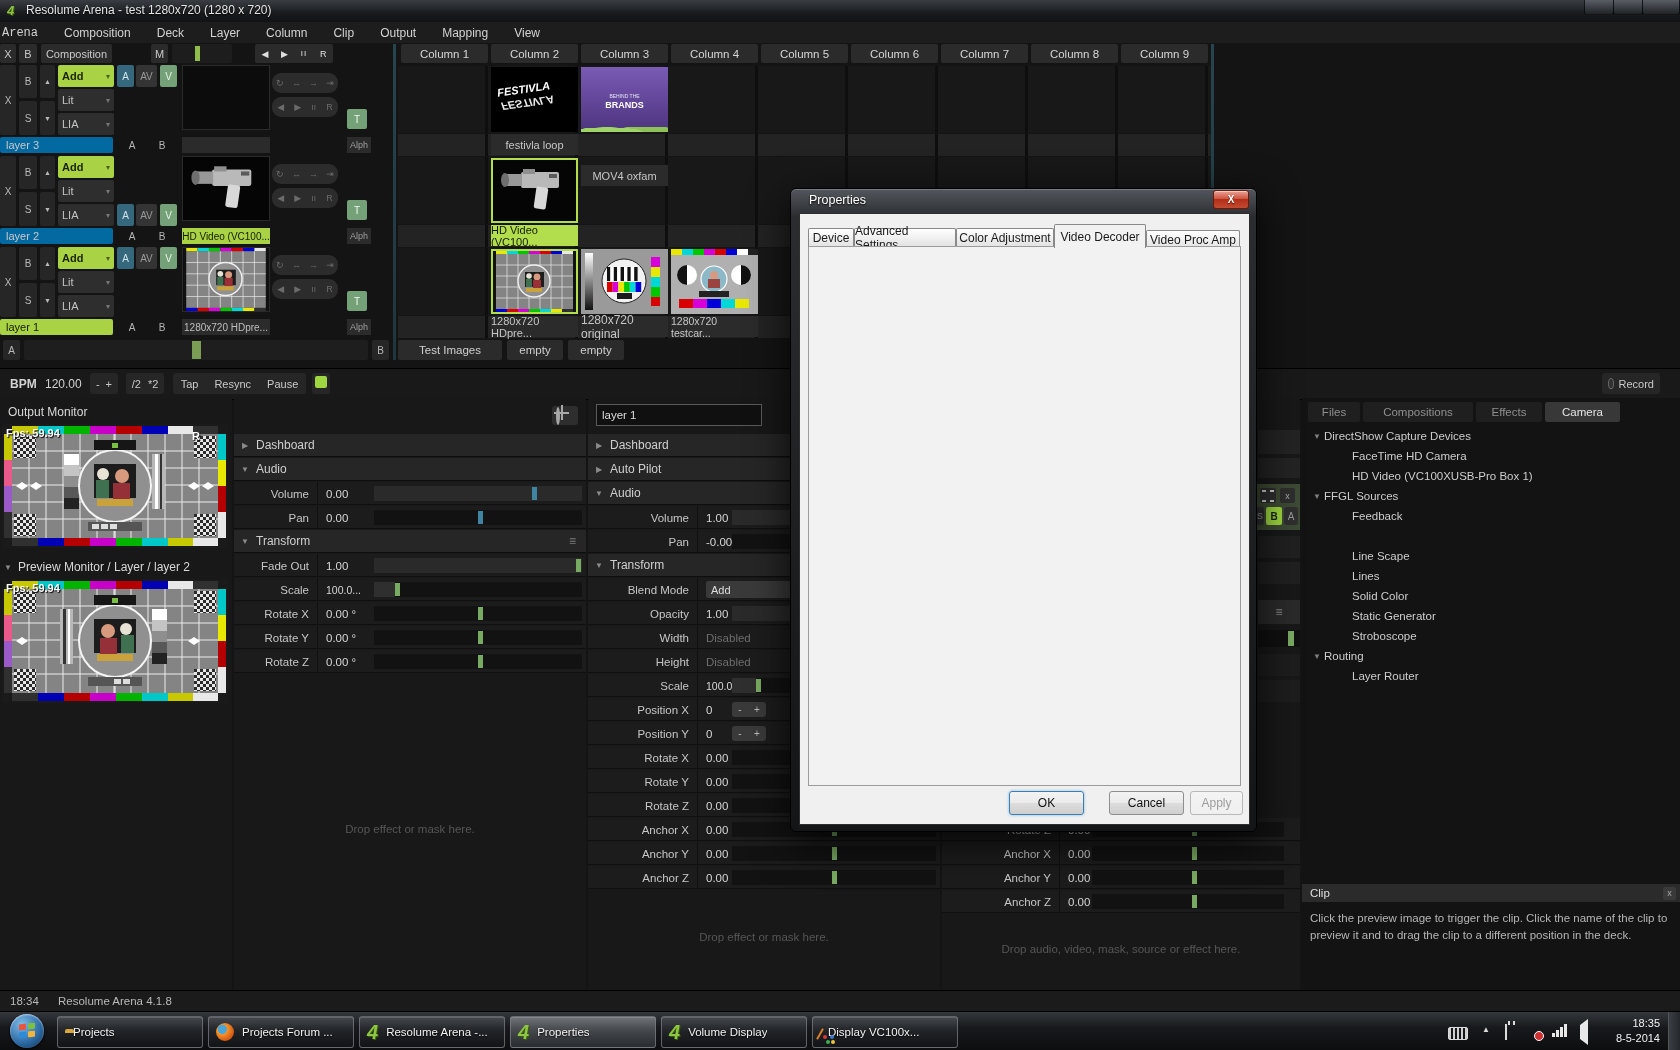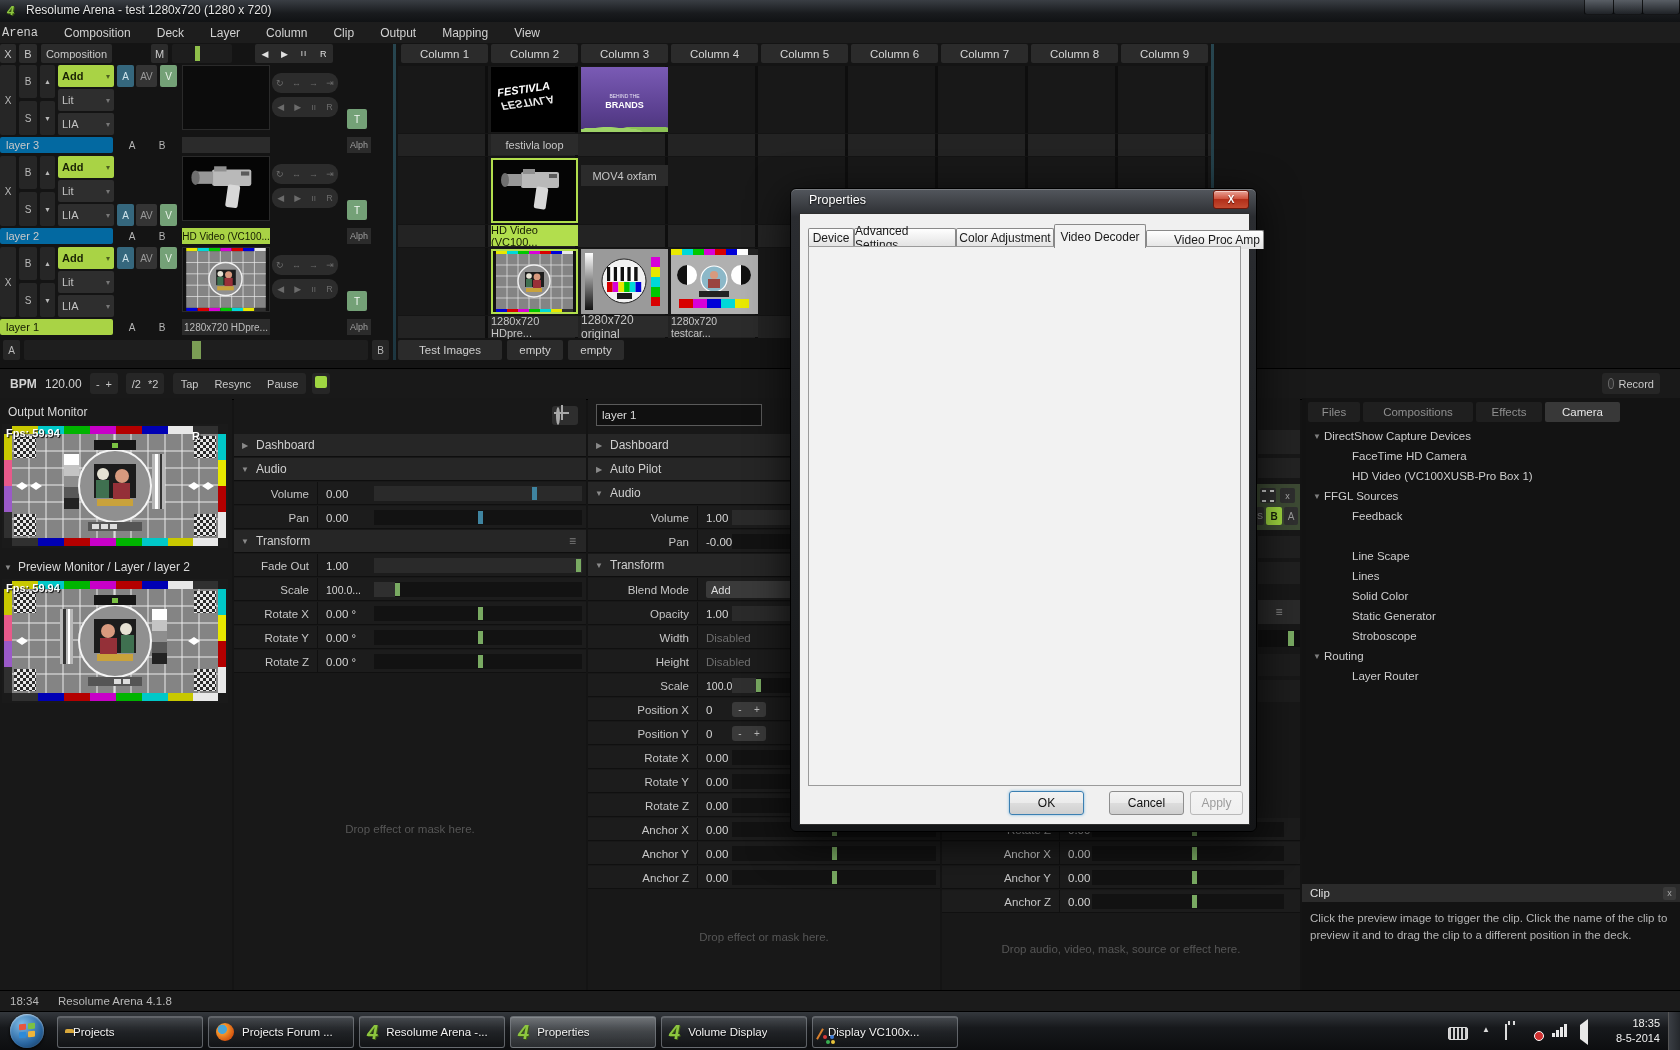--- a/index.html
+++ b/index.html
@@ -1045,21 +1045,21 @@
   </div>
 
   <div id="dlg" class="a">
     <span id="dlg-title">Properties</span>
     <div id="dlg-close" class="c">X</div>
     <div id="dlg-client">
       <div class="dtab c" style="left:8px;top:14px;width:44px;height:18px;">Device</div>
       <div class="dtab c" style="left:54px;top:14px;width:100px;height:18px;">Advanced Settings</div>
       <div class="dtab c" style="left:156px;top:14px;width:96px;height:18px;">Color Adjustment</div>
       <div class="dtab act c" style="left:254px;top:10px;width:90px;height:23px;">Video Decoder</div>
-      <div class="dtab c" style="left:346px;top:16px;width:92px;height:18px;padding-left:24px;">Video Proc Amp</div>
+      <div class="dtab c" style="left:346px;top:16px;width:92px;height:18px;">Video Proc Amp</div>
       <div id="dlg-panel"></div>
 
       <span class="dlabel" style="left:20px;top:48px;width:150px;text-align:right;">:Video Standard</span>
       <div class="combo" style="left:175px;top:45px;width:153px;">
         <span class="seltxt">None</span>
         <span class="cbtn">▼</span>
       </div>
       <div class="dlist" style="left:173px;top:64px;width:157px;height:16px;">
         <div class="it">None</div>
       </div>

